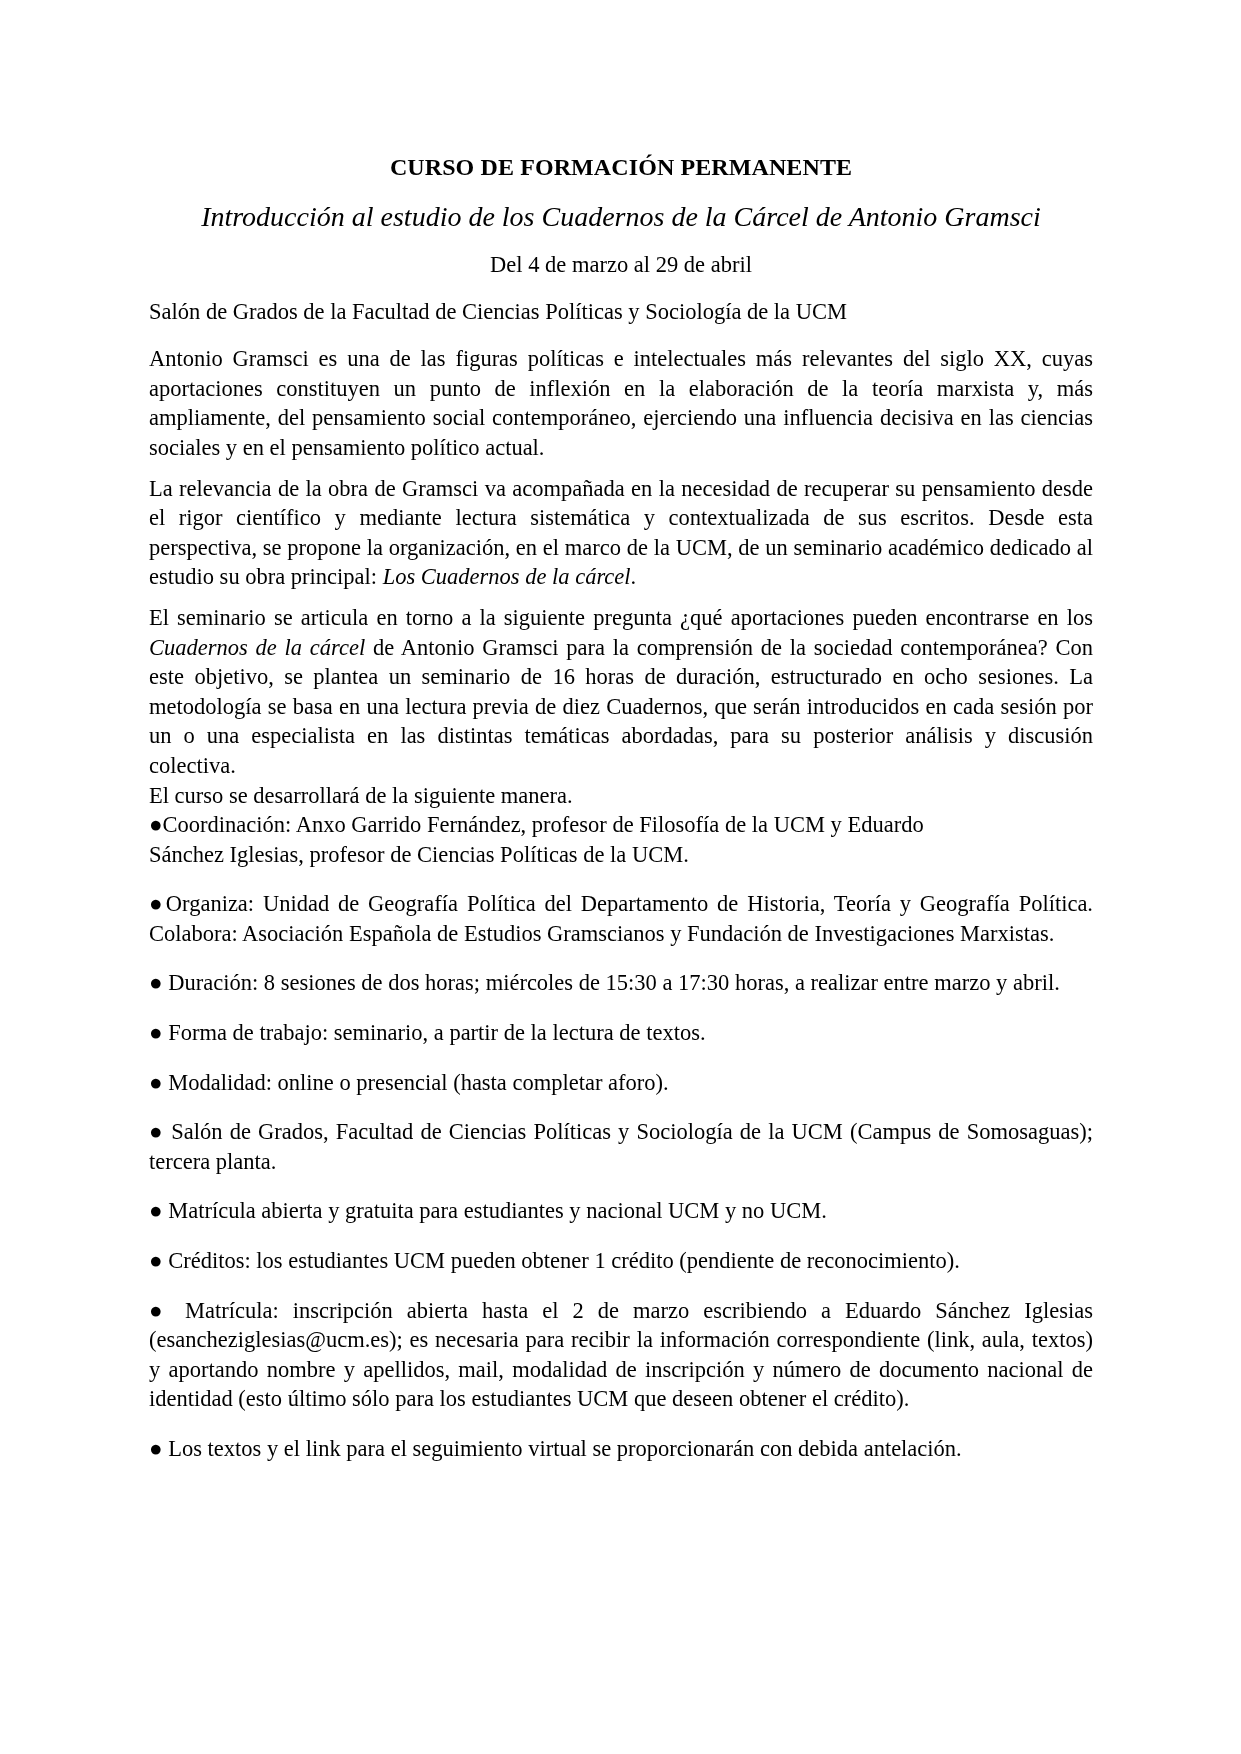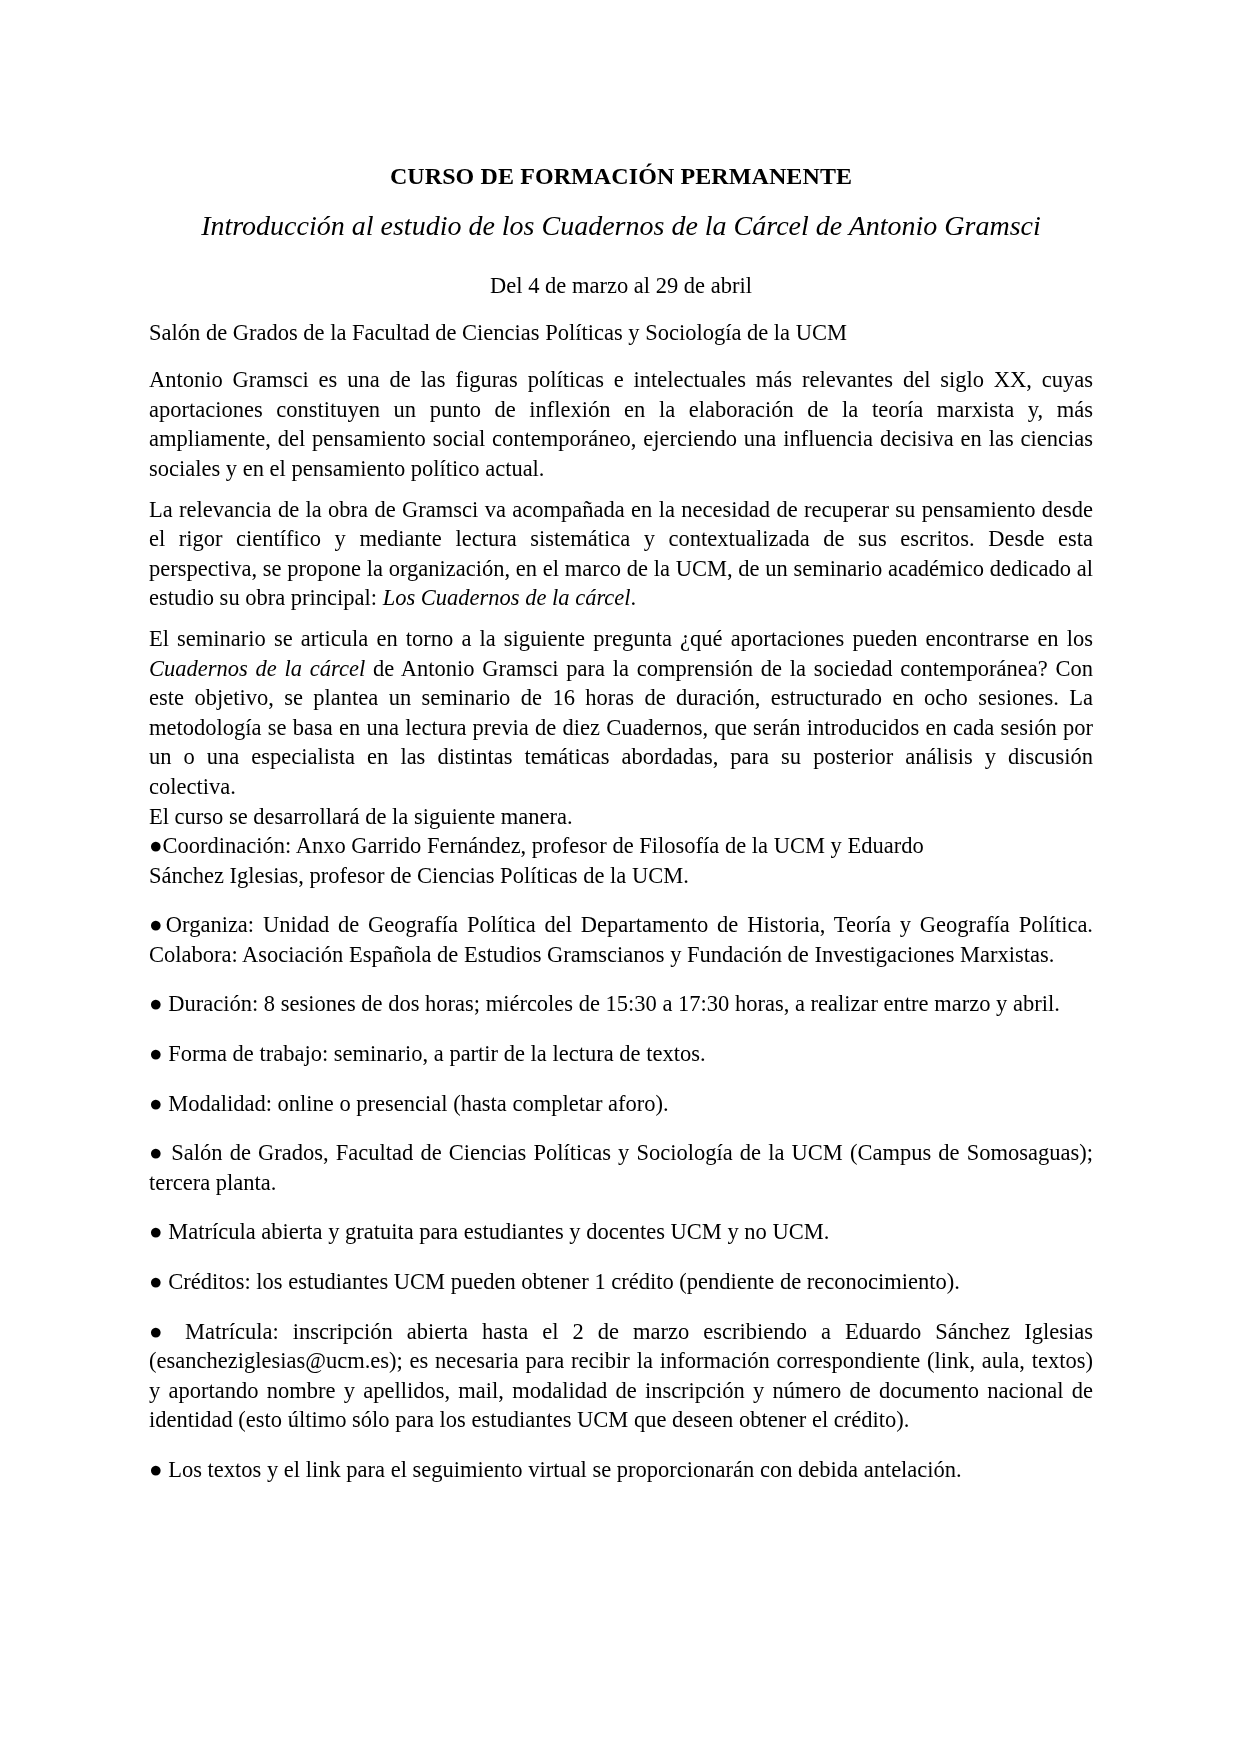--- a/index.html
+++ b/index.html
@@ -1,24 +1,24 @@
 <!DOCTYPE html>
 <html><head>
   <meta charset="utf-8">
   <style>
     html, body { margin: 0; padding: 0; background: #ffffff; }
     body { width: 1241px; height: 1754px; position: relative; overflow: hidden; }
     .page {
-      position: absolute; left: 149px; top: 154px; width: 944px;
+      position: absolute; left: 149px; top: 145px; width: 944px;
       font-family: "Liberation Serif", "DejaVu Serif", serif;
       color: #000000; font-size: 22.5px; line-height: 29.6px;
     }
     .title { text-align: center; font-weight: bold; font-size: 24px; line-height: 30px; margin: 7px 0 0 0; letter-spacing: 0.1px; }
     .subtitle { text-align: center; font-style: italic; font-size: 28px; line-height: 30px; margin: 20px 0 0 0; }
-    .dates { text-align: center; margin: 30px 0 0 0; }
+    .dates { text-align: center; margin: 18px 0 0 0; }
     .venue { text-align: left; margin: 17px 0 0 0; }
     .body { margin: 18px 0 0 0; }
     p { margin: 0; }
     .justify { text-align: justify; text-align-last: left; margin-top: 11px; }
     em { font-style: italic; }
     .bullet { margin: 0; }
     .gap { margin-top: 20px; }
   </style>
 </head>
 <body>
@@ -37,18 +37,18 @@
 
     <div class="bullet">
       <p>●Coordinación: Anxo Garrido Fernández, profesor de Filosofía de la UCM y Eduardo</p>
       <p>Sánchez Iglesias, profesor de Ciencias Políticas de la UCM.</p>
     </div>
     <p class="bullet gap justify">●Organiza: Unidad de Geografía Política del Departamento de Historia, Teoría y Geografía Política. Colabora: Asociación Española de Estudios Gramscianos y Fundación de Investigaciones Marxistas.</p>
     <p class="bullet gap justify">● Duración: 8 sesiones de dos horas; miércoles de 15:30 a 17:30 horas, a realizar entre marzo y abril.</p>
     <p class="bullet gap">● Forma de trabajo: seminario, a partir de la lectura de textos.</p>
     <p class="bullet gap">● Modalidad: online o presencial (hasta completar aforo).</p>
     <p class="bullet gap justify">● Salón de Grados, Facultad de Ciencias Políticas y Sociología de la UCM (Campus de Somosaguas); tercera planta.</p>
-    <p class="bullet gap">● Matrícula abierta y gratuita para estudiantes y docentes UCM y no UCM.</p>
+    <p class="bullet gap">● Matrícula abierta y gratuita para estudiantes y nacional UCM y no UCM.</p>
     <p class="bullet gap">● Créditos: los estudiantes UCM pueden obtener 1 crédito (pendiente de reconocimiento).</p>
     <p class="bullet gap justify"><span>● Matrícula: inscripción abierta hasta el 2 de marzo escribiendo a Eduardo Sánchez Iglesias (</span><span>esancheziglesias@ucm.es</span><span>); es necesaria para recibir la información correspondiente (link, aula, textos) y aportando nombre y apellidos, mail, modalidad de inscripción y número de documento nacional de identidad (esto último sólo para los estudiantes UCM que deseen obtener el crédito).</span></p>
     <p class="bullet gap">● Los textos y el link para el seguimiento virtual se proporcionarán con debida antelación.</p>
   </div>
 </div>
 
 </body></html>

